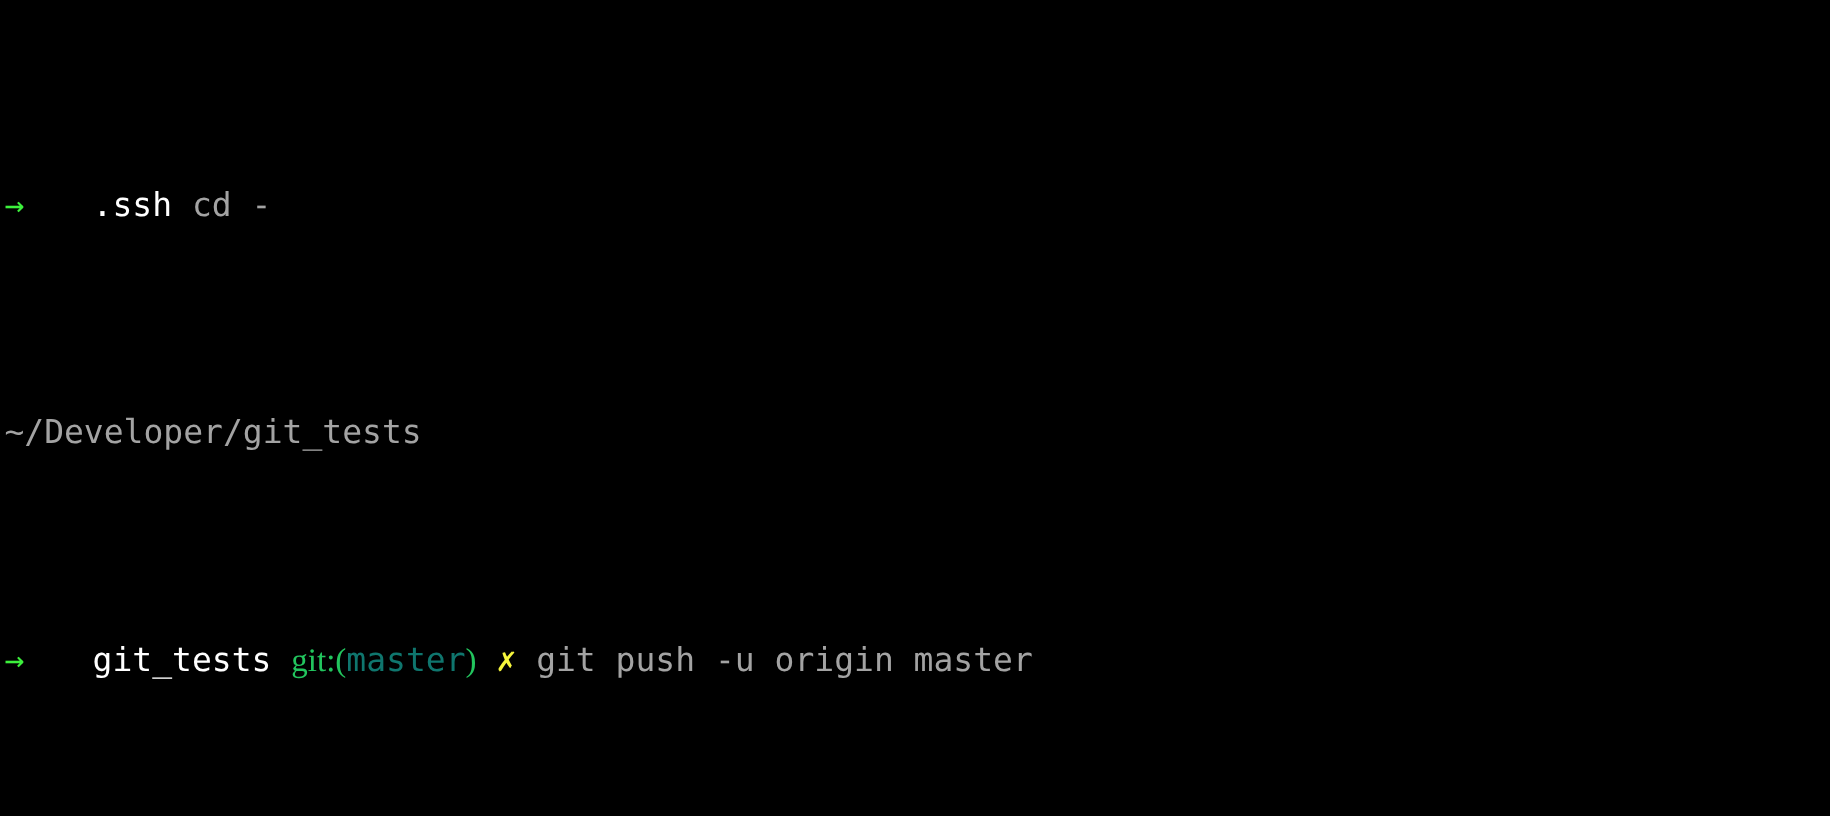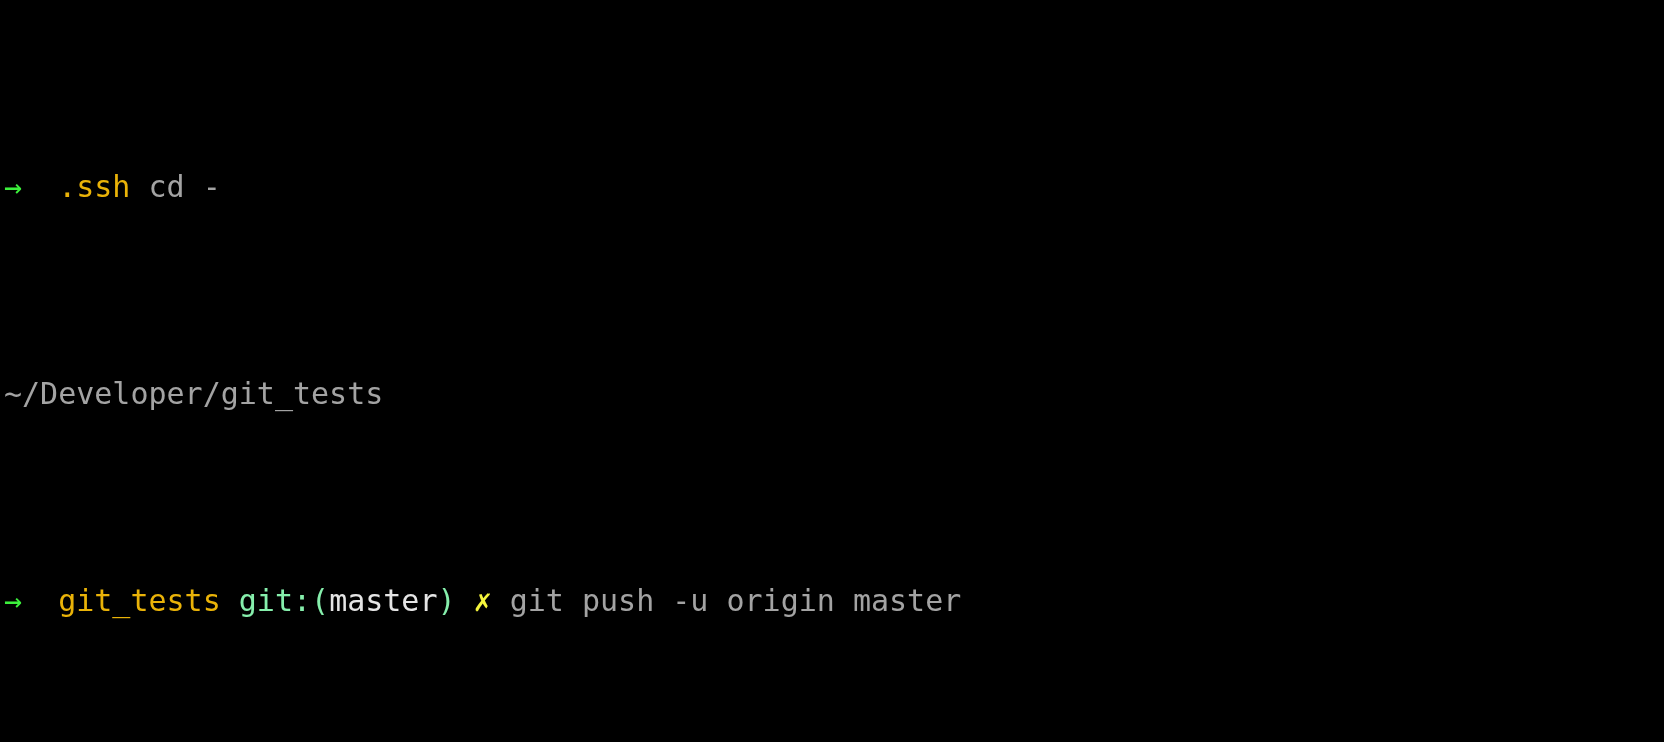--- a/index.html
+++ b/index.html
@@ -29,23 +29,23 @@
     overflow: hidden;
   }
   .line {
     white-space: pre;
     height: 41.4px;
     padding-left: 4px;
     box-sizing: border-box;
   }
   .seg { white-space: pre; }
   .c-green  { color: #3cf03c; }
-  .c-cyan   { color: #eab308; }
-  .c-blue   { color: #86efac; }
-  .c-red    { color: #e5e5e5; }
+  .c-cyan   { color: #ffffff; margin-left: 26px; }
+  .c-blue   { color: #22c55e; font-family: Liberation Serif, serif; }
+  .c-red    { color: #0f766e; }
   .c-yellow { color: #f5f53c; }
   .c-white  { color: #a3a3a3; }
 </style>
 </head>
 <body>
 
 <div id="terminal">
 
   
   <div class="line"><span class="seg c-green">→</span><span class="seg c-white">  </span><span class="seg c-cyan">.ssh</span><span class="seg c-white"> </span><span class="seg c-white">cd -</span></div>

